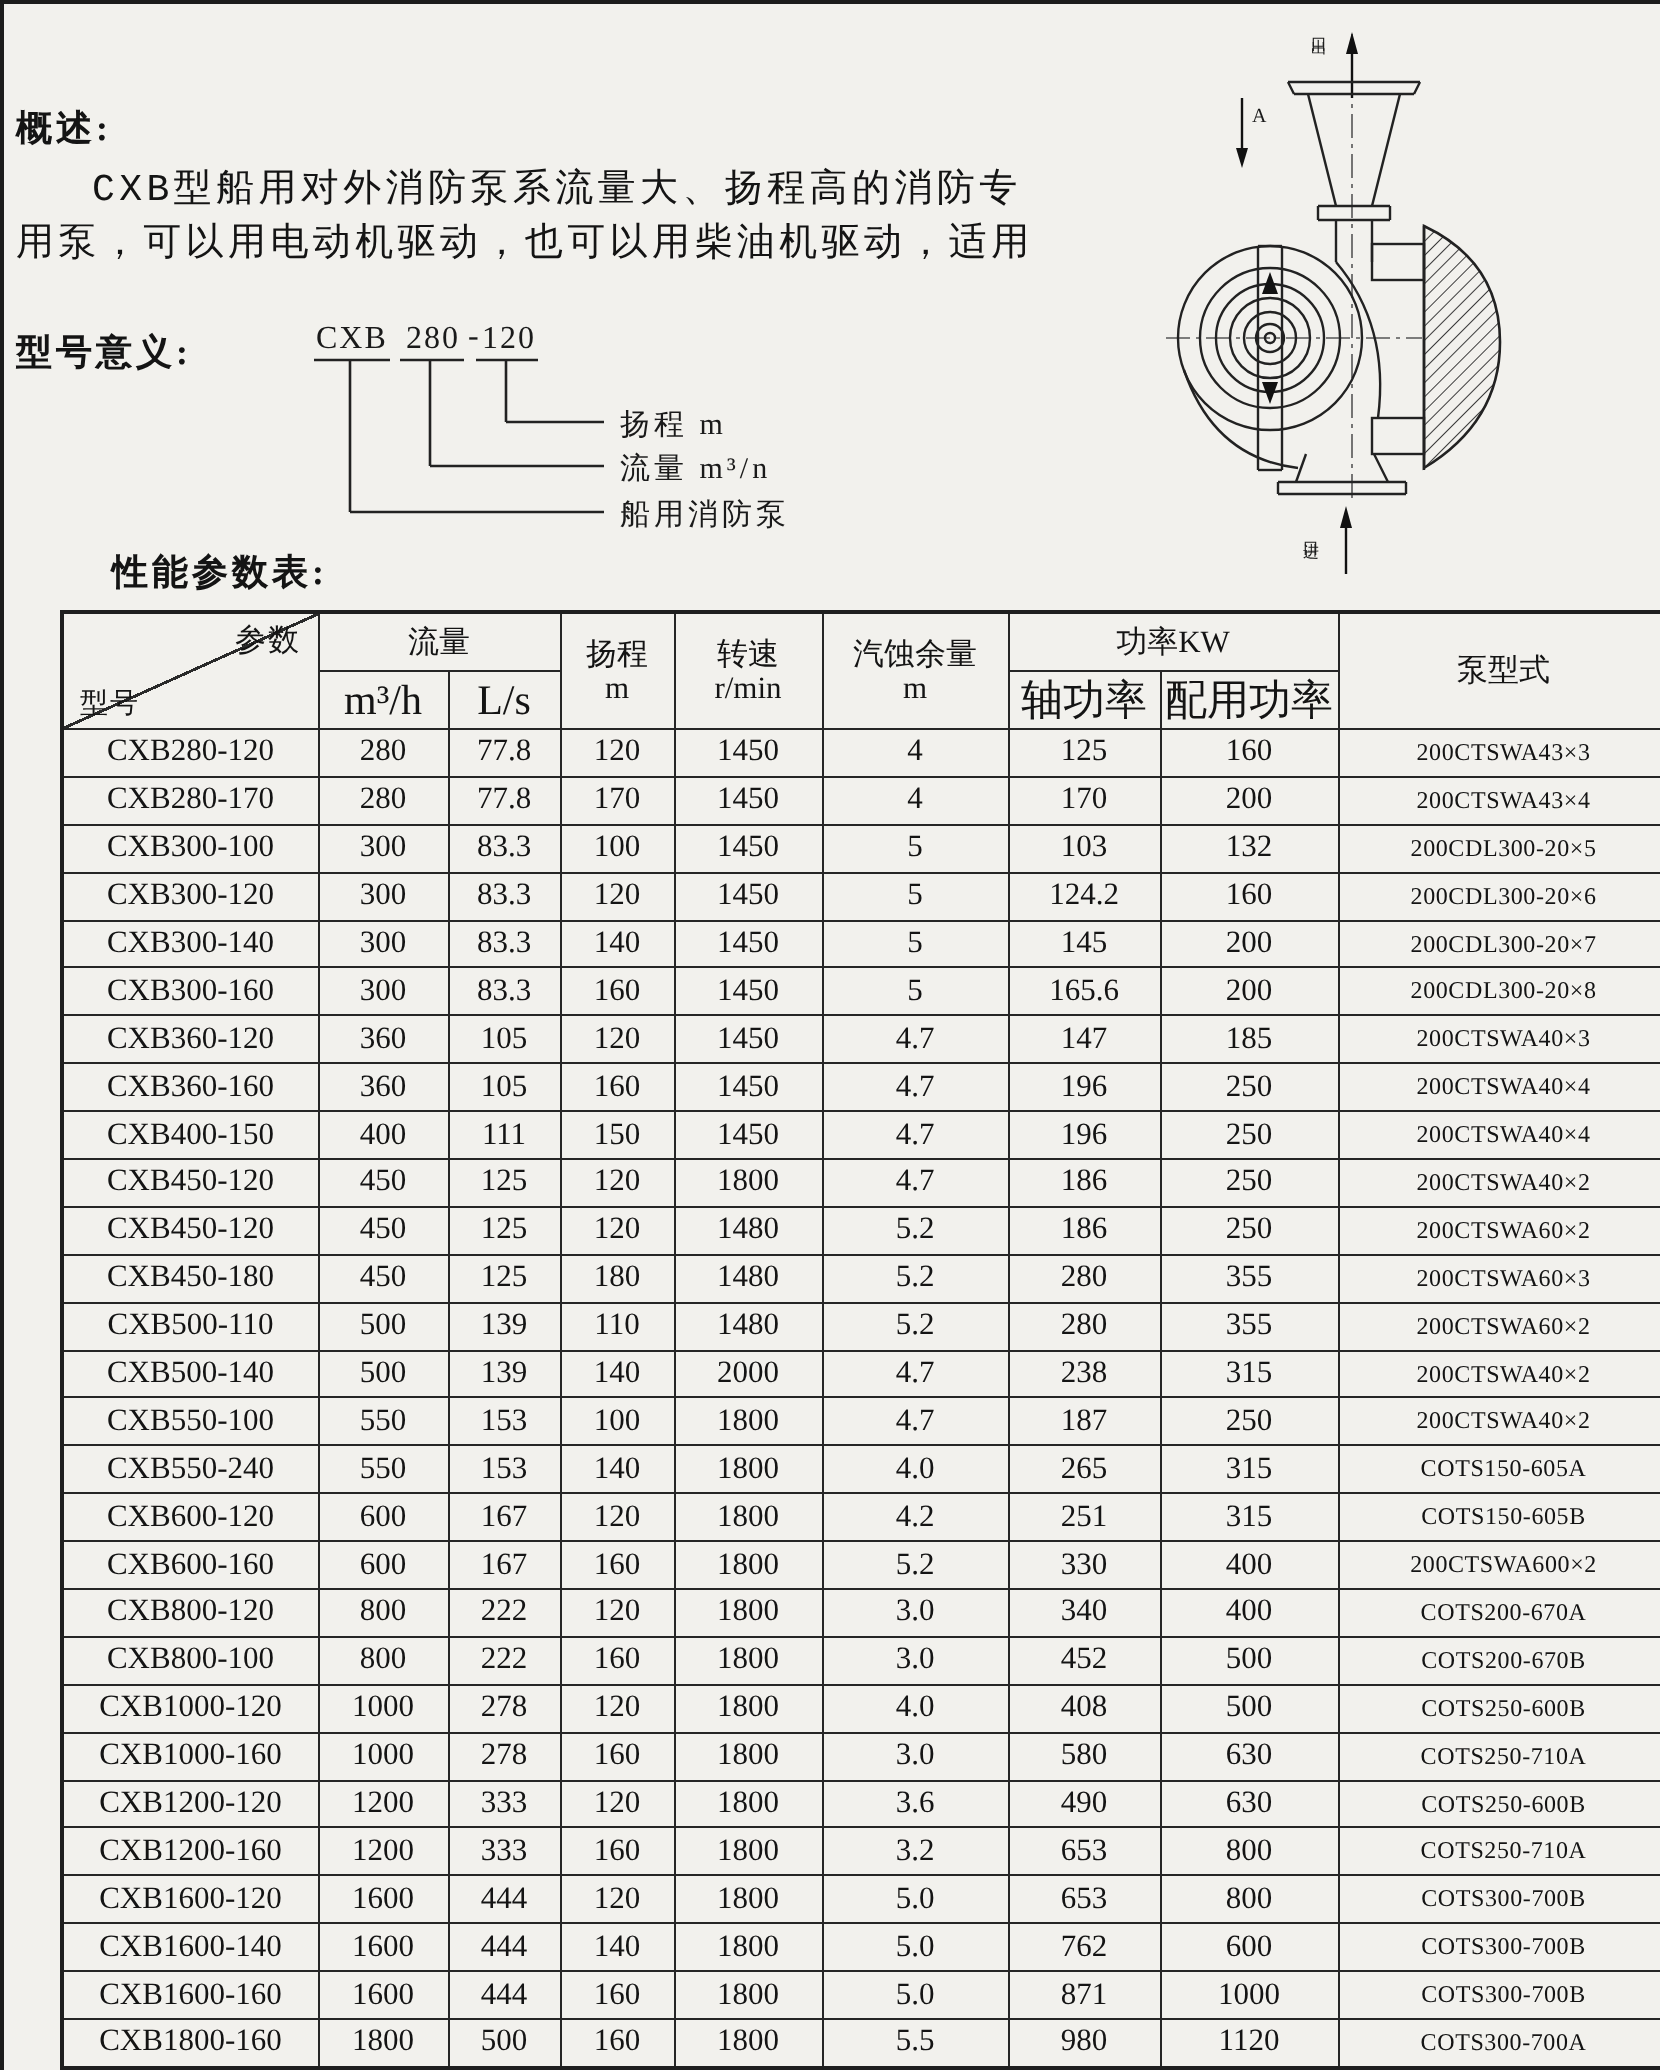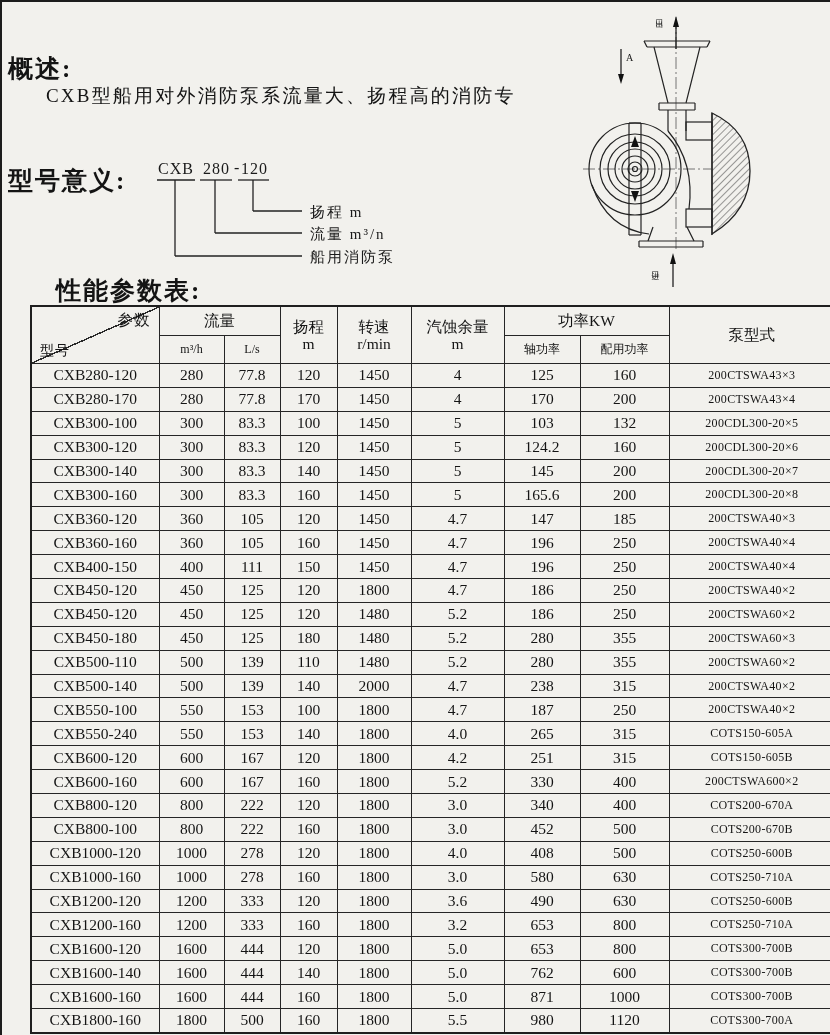--- a/index.html
+++ b/index.html
@@ -14,50 +14,50 @@
   .page{position:absolute;inset:0;}
   .edge-top{position:absolute;top:0;left:0;width:830px;height:2px;background:#1c1c1c;}
   .edge-left{position:absolute;top:0;left:0;width:2px;height:1035px;background:#1c1c1c;}
 
   .doc-title{
     position:absolute;top:4px;left:0;width:830px;
     text-align:center;font-size:28px;font-weight:bold;letter-spacing:1px;
   }
   .sec-heading{
     position:absolute;left:8px;
-    font-size:25px;font-weight:600;letter-spacing:2px;
+    font-size:18px;font-weight:600;letter-spacing:2px;
   }
   #overview-heading{top:52px;}
   #model-heading{top:164px;}
   #table-heading{top:274px;margin-left:48px;}
 
   .overview{
     position:absolute;left:8px;top:82px;width:590px;
-    font-size:19px;line-height:27px;letter-spacing:2.2px;
+    font-size:19px;line-height:27px;letter-spacing:2.2px;font-family:Liberation Mono, monospace;
   }
   .overview .indent{text-indent:38px;}
 
   .diagram-wrap{position:absolute;left:145px;top:158px;width:345px;height:122px;}
   .pump-wrap{position:absolute;left:575px;top:3px;width:250px;height:290px;}
   svg text{font-family:"Liberation Serif","DejaVu Serif",serif;fill:#1a1a1a;}
 
   table.params{
     position:absolute;left:30px;top:305px;
     width:804px;border-collapse:collapse;table-layout:fixed;
     font-size:15.5px;
   }
   table.params th,table.params td{
     border:1px solid #262626;
     text-align:center;vertical-align:middle;
     padding:0;font-weight:normal;
     overflow:hidden;white-space:nowrap;
   }
   table.params{border:2px solid #1f1f1f;}
   table.params thead tr.h1 th{height:28px;font-size:15.5px;}
-  table.params thead tr.h2 th{height:27px;font-size:12px;margin-top:14px;}
+  table.params thead tr.h2 th{height:27px;font-size:21px;margin-top:14px;}
   table.params td{height:22.9px;}
   td.type-cell{font-size:12px;letter-spacing:0.3px;}
   th.two-line{line-height:17px;font-size:15px;}
 
   th.diag{position:relative;padding:0;
     background:linear-gradient(to bottom right,
       transparent 49.3%, #2a2a2a 49.3%, #2a2a2a 50.7%, transparent 50.7%);
   }
   th.diag .param-lbl{position:absolute;top:3px;right:8px;font-size:15.5px;letter-spacing:1px;}
   th.diag .model-lbl{position:absolute;bottom:3px;left:8px;font-size:14px;letter-spacing:1px;}
@@ -66,20 +66,21 @@
 <body>
 
 <div class="page">
   <div class="edge-top"></div>
   <div class="edge-left"></div>
 
 
   <div class="sec-heading" id="overview-heading">概述:</div>
   <div class="overview">
     <div class="indent">CXB型船用对外消防泵系流量大、扬程高的消防专</div>
+    <div>用泵，可以用电动机驱动，也可以用柴油机驱动，适用</div>
   </div>
 
   <div class="sec-heading" id="model-heading">型号意义:</div>
 
   <div class="diagram-wrap">
     <svg width="345" height="122" viewBox="0 0 345 122">
       <g stroke="#222" stroke-width="1.3" fill="none">
         <line x1="12" y1="22" x2="50" y2="22"></line>
         <line x1="55" y1="22" x2="87" y2="22"></line>
         <line x1="93" y1="22" x2="124" y2="22"></line>

